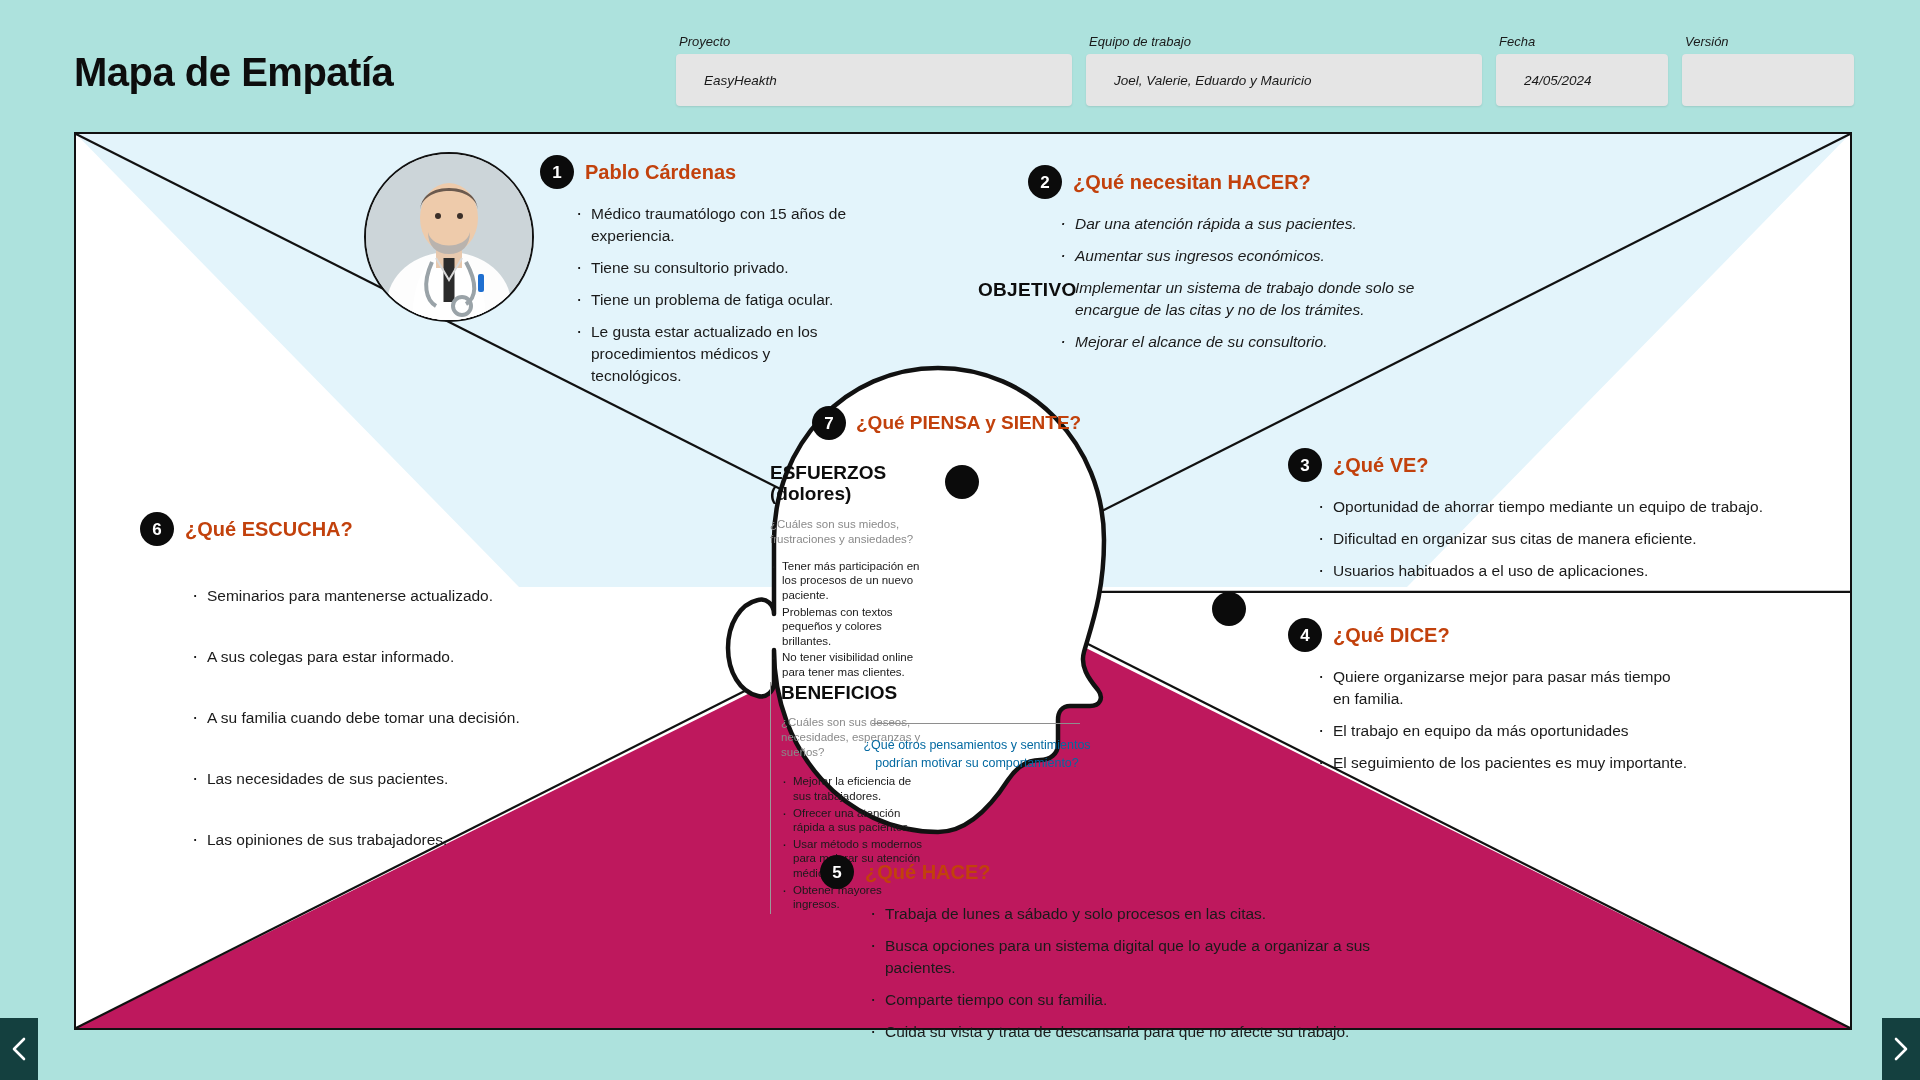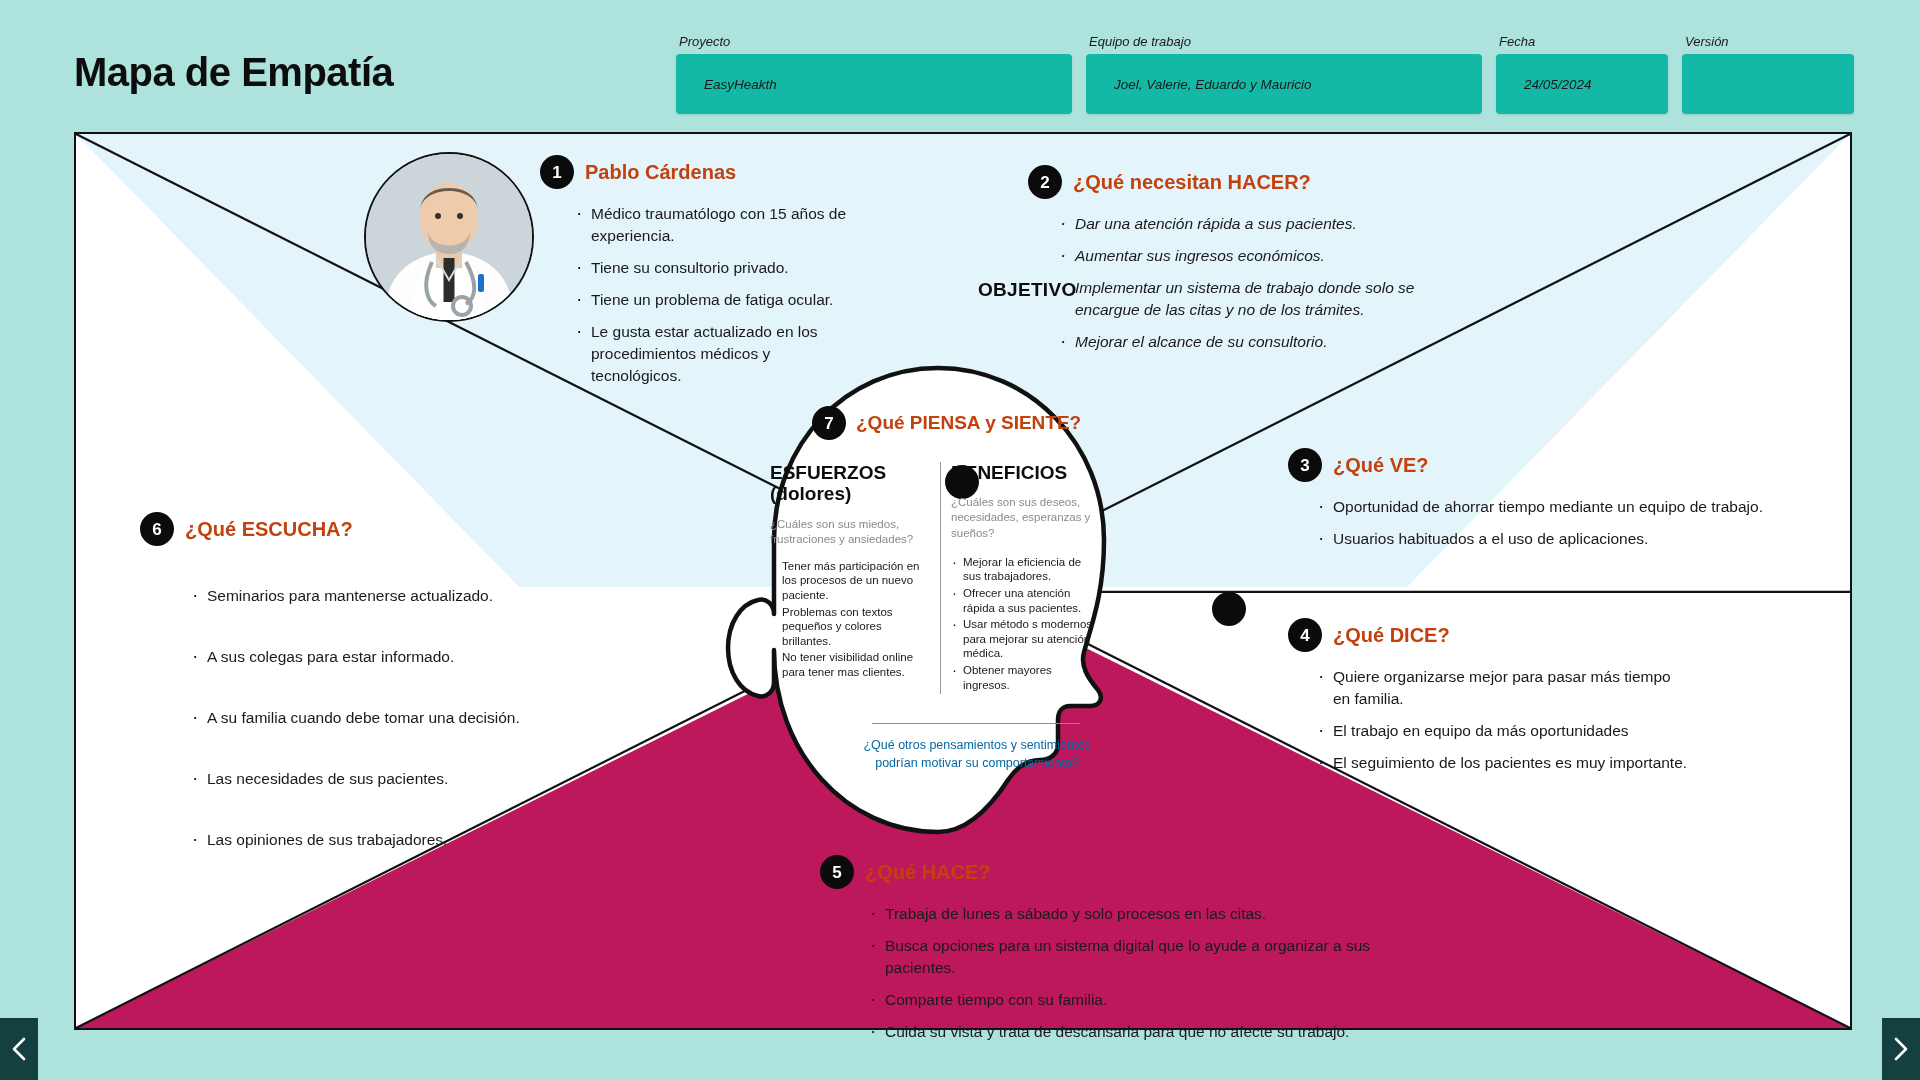--- a/index.html
+++ b/index.html
@@ -14,21 +14,21 @@
     position:absolute;left:74px;top:50px;
     font-size:40px;font-weight:bold;color:#0d0d0d;letter-spacing:-0.5px;
     white-space:nowrap;
   }
   .field{position:absolute;}
   .field .flabel{
     font-size:13px;font-style:italic;color:#1a1a1a;
     margin-bottom:5px;padding-left:3px;
   }
   .field .fbox{
-    background:#14b8a6;border-radius:4px;height:60px;
+    background:#e5e5e5;border-radius:4px;height:52px;
     display:flex;align-items:center;
     box-shadow:0 1px 2px rgba(0,0,0,.10);
   }
   .field .fval{
     font-size:13.5px;font-style:italic;color:#1a1a1a;padding-left:28px;
     white-space:nowrap;overflow:hidden;
   }
   #f-proyecto{left:676px;top:34px;width:396px;}
   #f-equipo  {left:1086px;top:34px;width:396px;}
   #f-fecha   {left:1496px;top:34px;width:172px;}
@@ -86,21 +86,21 @@
   #blk-hace .blist{margin-left:48px;}
   #blk-hace .blist li{margin-bottom:10px;}
 
   
   #head{position:absolute;left:700px;top:360px;width:480px;height:480px;}
   #head-svg{position:absolute;left:0;top:0;width:480px;height:480px;}
   #blk-piensa{position:absolute;left:812px;top:406px;display:flex;align-items:center;gap:10px;}
   #blk-piensa .num{width:34px;height:34px;font-size:17px;}
   #blk-piensa .btitle{font-size:19px;}
 
-  .cols{position:absolute;left:770px;top:462px;width:340px;display:flex;}
+  .cols{position:absolute;left:770px;top:462px;width:340px;display:flex;flex-direction:column;}
   .col{width:170px;padding-right:14px;box-sizing:border-box;}
   .col.right{padding-left:10px;border-left:1.5px solid #9a9a9a;}
   .col h3{
     margin:0;font-size:19px;font-weight:bold;color:#0d0d0d;line-height:1.12;
   }
   .col .subq{
     margin-top:12px;font-size:11.5px;line-height:1.32;color:#8a8a8a;
   }
   .col ul{list-style:none;margin:12px 0 0 0;padding:0;}
   .col ul li{
@@ -288,20 +288,21 @@
     </ul>
 </div>
 
 <div class="block" id="blk-ve">
   <div class="bhead">
     <div class="num">3</div>
     <div class="btitle">¿Qué VE?</div>
   </div>
   <ul class="blist">
       <li>Oportunidad de ahorrar tiempo mediante un equipo de trabajo.</li>
+      <li>Dificultad en organizar sus citas de manera eficiente.</li>
       <li>Usuarios habituados a el uso de aplicaciones.</li>
     </ul>
 </div>
 
 <div class="block" id="blk-dice">
   <div class="bhead">
     <div class="num">4</div>
     <div class="btitle">¿Qué DICE?</div>
   </div>
   <ul class="blist">

